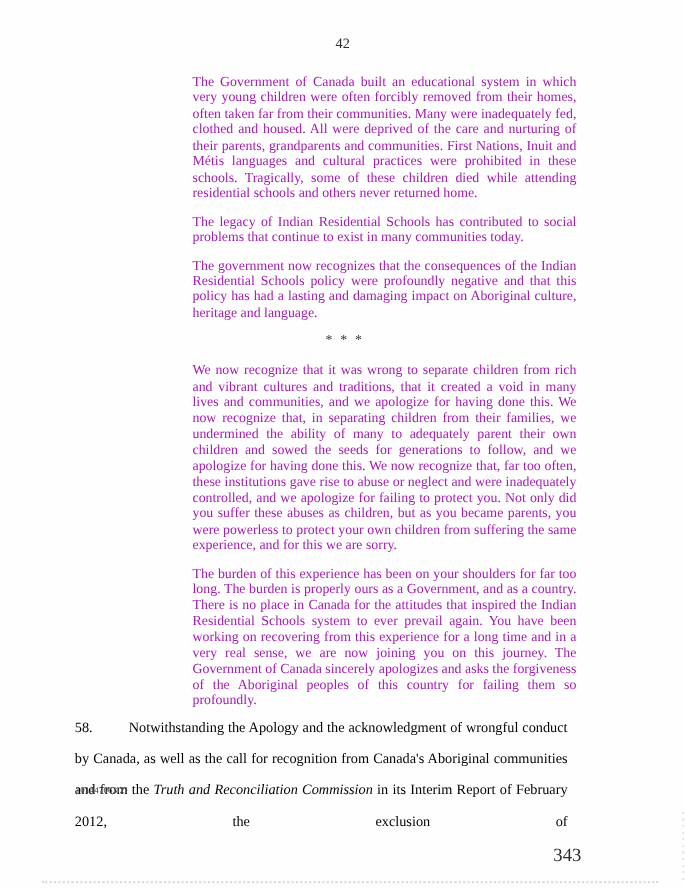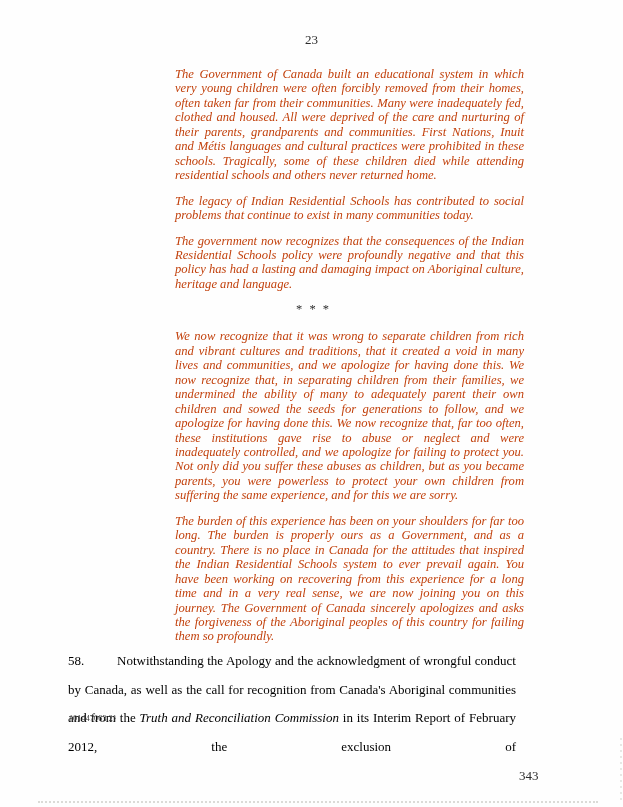--- a/index.html
+++ b/index.html
@@ -19,25 +19,24 @@
     position: absolute; top: 32px; left: 0; width: 623px;
     text-align: center;
     font-size: 13px;
     color: #2b2b2b;
   }
   .quotes {
     position: absolute; left: 175px; top: 67px; width: 349px;
   }
   .quote-par {
     margin: 0 0 11px 0;
-    font-style: italic;
     font-size: 12.6px;
     line-height: 14.45px;
     text-align: justify;
-    color: #c2410c;
+    color: #a21caf;
   }
   .asterisk-sep {
     position: relative; left: -36px;
     width: 349px;
     text-align: center;
     font-size: 12.5px;
     font-style: normal;
     letter-spacing: 2px;
     margin: 2px 0 12px 0;
     color: #2b2b2b;
@@ -52,41 +51,41 @@
   }
   .par-num { display: inline-block; width: 49px; }
   .italic-cite { font-style: italic; }
   .footer-doc {
     position: absolute; left: 69px; top: 714px;
     font-size: 8px;
     letter-spacing: 0.2px;
     color: #333333;
   }
   .footer-page {
-    position: absolute; left: 519px; top: 768px;
-    font-size: 13px;
+    position: absolute; left: 503px; top: 768px;
+    font-size: 17px;
     color: #2b2b2b;
   }
   .scan-line {
     position: absolute; left: 38px; top: 801px; width: 560px; height: 0;
     border-top: 2px dotted #c9c9c3;
     opacity: 0.65;
   }
   .scan-edge {
     position: absolute; right: 1px; top: 738px; width: 2px; height: 66px;
     background: repeating-linear-gradient(to bottom, #d9d9d4 0 2px, transparent 2px 6px);
     opacity: 0.6;
   }
 </style>
 </head>
 <body>
 
 <div class="page">
 
-  <div class="page-num-top">23</div>
+  <div class="page-num-top">42</div>
 
   <div class="quotes">
     <p class="quote-par">The Government of Canada built an educational system in which very young children were often forcibly removed from their homes, often taken far from their communities.  Many were inadequately fed, clothed and housed.  All were deprived of the care and nurturing of their parents, grandparents and communities.  First Nations, Inuit and Métis languages and cultural practices were prohibited in these schools.  Tragically, some of these children died while attending residential schools and others never returned home.</p>
     <p class="quote-par">The legacy of Indian Residential Schools has contributed to social problems that continue to exist in many communities today.</p>
     <p class="quote-par">The government now recognizes that the consequences of the Indian Residential Schools policy were profoundly negative and that this policy has had a lasting and damaging impact on Aboriginal culture, heritage and language.</p>
     <div class="asterisk-sep">* * *</div>
     <p class="quote-par">We now recognize that it was wrong to separate children from rich and vibrant cultures and traditions, that it created a void in many lives and communities, and we apologize for having done this.  We now recognize that, in separating children from their families, we undermined the ability of many to adequately parent their own children and sowed the seeds for generations to follow, and we apologize for having done this.  We now recognize that, far too often, these institutions gave rise to abuse or neglect and were inadequately controlled, and we apologize for failing to protect you.  Not only did you suffer these abuses as children, but as you became parents, you were powerless to protect your own children from suffering the same experience, and for this we are sorry.</p>
     <p class="quote-par">The burden of this experience has been on your shoulders for far too long.  The burden is properly ours as a Government, and as a country.  There is no place in Canada for the attitudes that inspired the Indian Residential Schools system to ever prevail again. You have been working on recovering from this experience for a long time and in a very real sense, we are now joining you on this journey. The Government of Canada sincerely apologizes and asks the forgiveness of the Aboriginal peoples of this country for failing them so profoundly.</p>
   </div>
 

